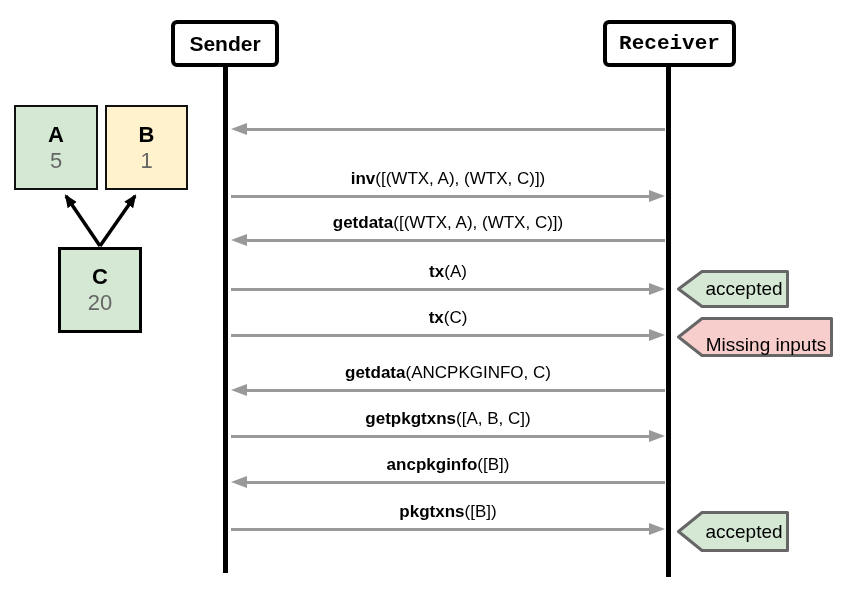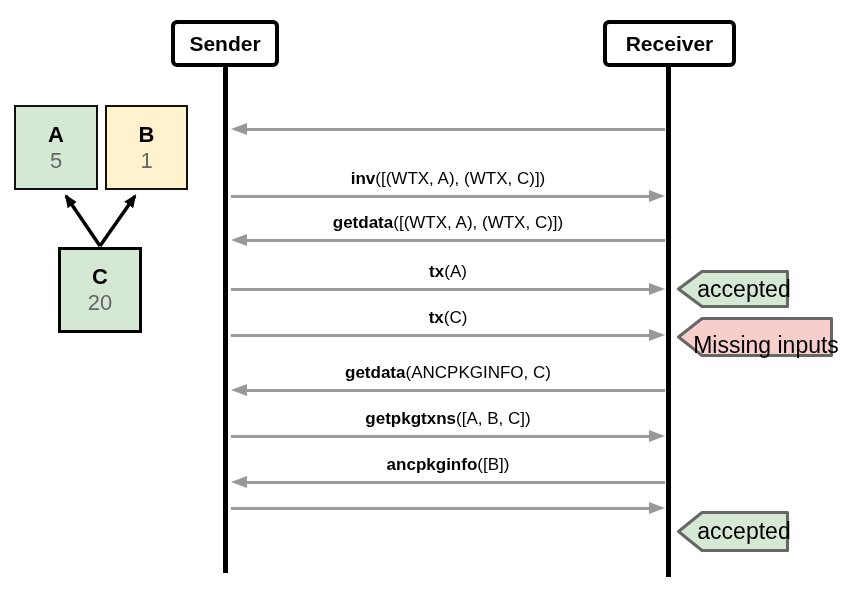--- a/index.html
+++ b/index.html
@@ -9,21 +9,21 @@
   }
 
   
   .participant {
     position:absolute; top:20px; height:47px; box-sizing:border-box;
     border:4px solid #000; border-radius:6px; background:#fff;
     display:flex; align-items:center; justify-content:center;
     font-weight:bold; font-size:21px;
   }
   .participant--sender   { left:171px; width:108px; }
-  .participant--receiver { left:603px; width:133px; }
+  .participant--receiver { left:603px; width:133px;font-family:Liberation Mono, monospace; }
 
   
   .lifeline { position:absolute; width:5px; background:#000; top:65px; }
   .lifeline--sender   { left:223px; height:508px; }
   .lifeline--receiver { left:666px; height:512px; }
 
   
   .msg { position:absolute; left:231px; width:434px; }
   .msg-label { text-align:center; font-size:17px; line-height:21px; white-space:nowrap; }
   .msg-label .fn { font-weight:bold; }
@@ -37,21 +37,21 @@
   }
   .msg--to-receiver .head { right:0; border-left:16px solid #999999; }
   .msg--to-sender   .head { left:0;  border-right:16px solid #999999; }
 
   
   .tag { position:absolute; left:677px; }
   .tag svg { position:absolute; left:0; top:0; display:block; }
   .tag .tag-label {
     position:absolute; left:26px; right:4px; top:0; bottom:0;
     display:flex; align-items:center; justify-content:center;
-    font-size:23px; white-space:nowrap;
+    font-size:19px; white-space:nowrap;
   }
 
   
   .node {
     position:absolute; box-sizing:border-box;
     display:flex; flex-direction:column; align-items:center; justify-content:center;
     line-height:1.18; text-align:center;
   }
   .node .nlabel { font-weight:bold; font-size:22px; color:#000; }
   .node .nvalue { font-size:22px; color:#666666; }
@@ -154,20 +154,21 @@
 
   <div class="msg msg--to-sender" style="top:454px">
     <div class="msg-label"><span class="fn">ancpkginfo</span><span>([B])</span></div>
     <div class="msg-arrow">
         <span class="line"></span>
         <span class="head"></span>
       </div>
   </div>
 
   <div class="msg msg--to-receiver" style="top:501px">
+    <div class="msg-label"><span class="fn">pkgtxns</span><span>([B])</span></div>
     <div class="msg-arrow">
         <span class="line"></span>
         <span class="head"></span>
       </div>
   </div>
 
   <div class="tag" style="top:270px; width:112px; height:38px">
     <svg width="112" height="38" viewBox="0 0 112 38">
       <polygon points="1.5,19 25,1.5 110.5,1.5 110.5,36.5 25,36.5" stroke-width="3" stroke-linejoin="round" stroke="#666666" fill="#d5e8d4"></polygon>
     </svg>

